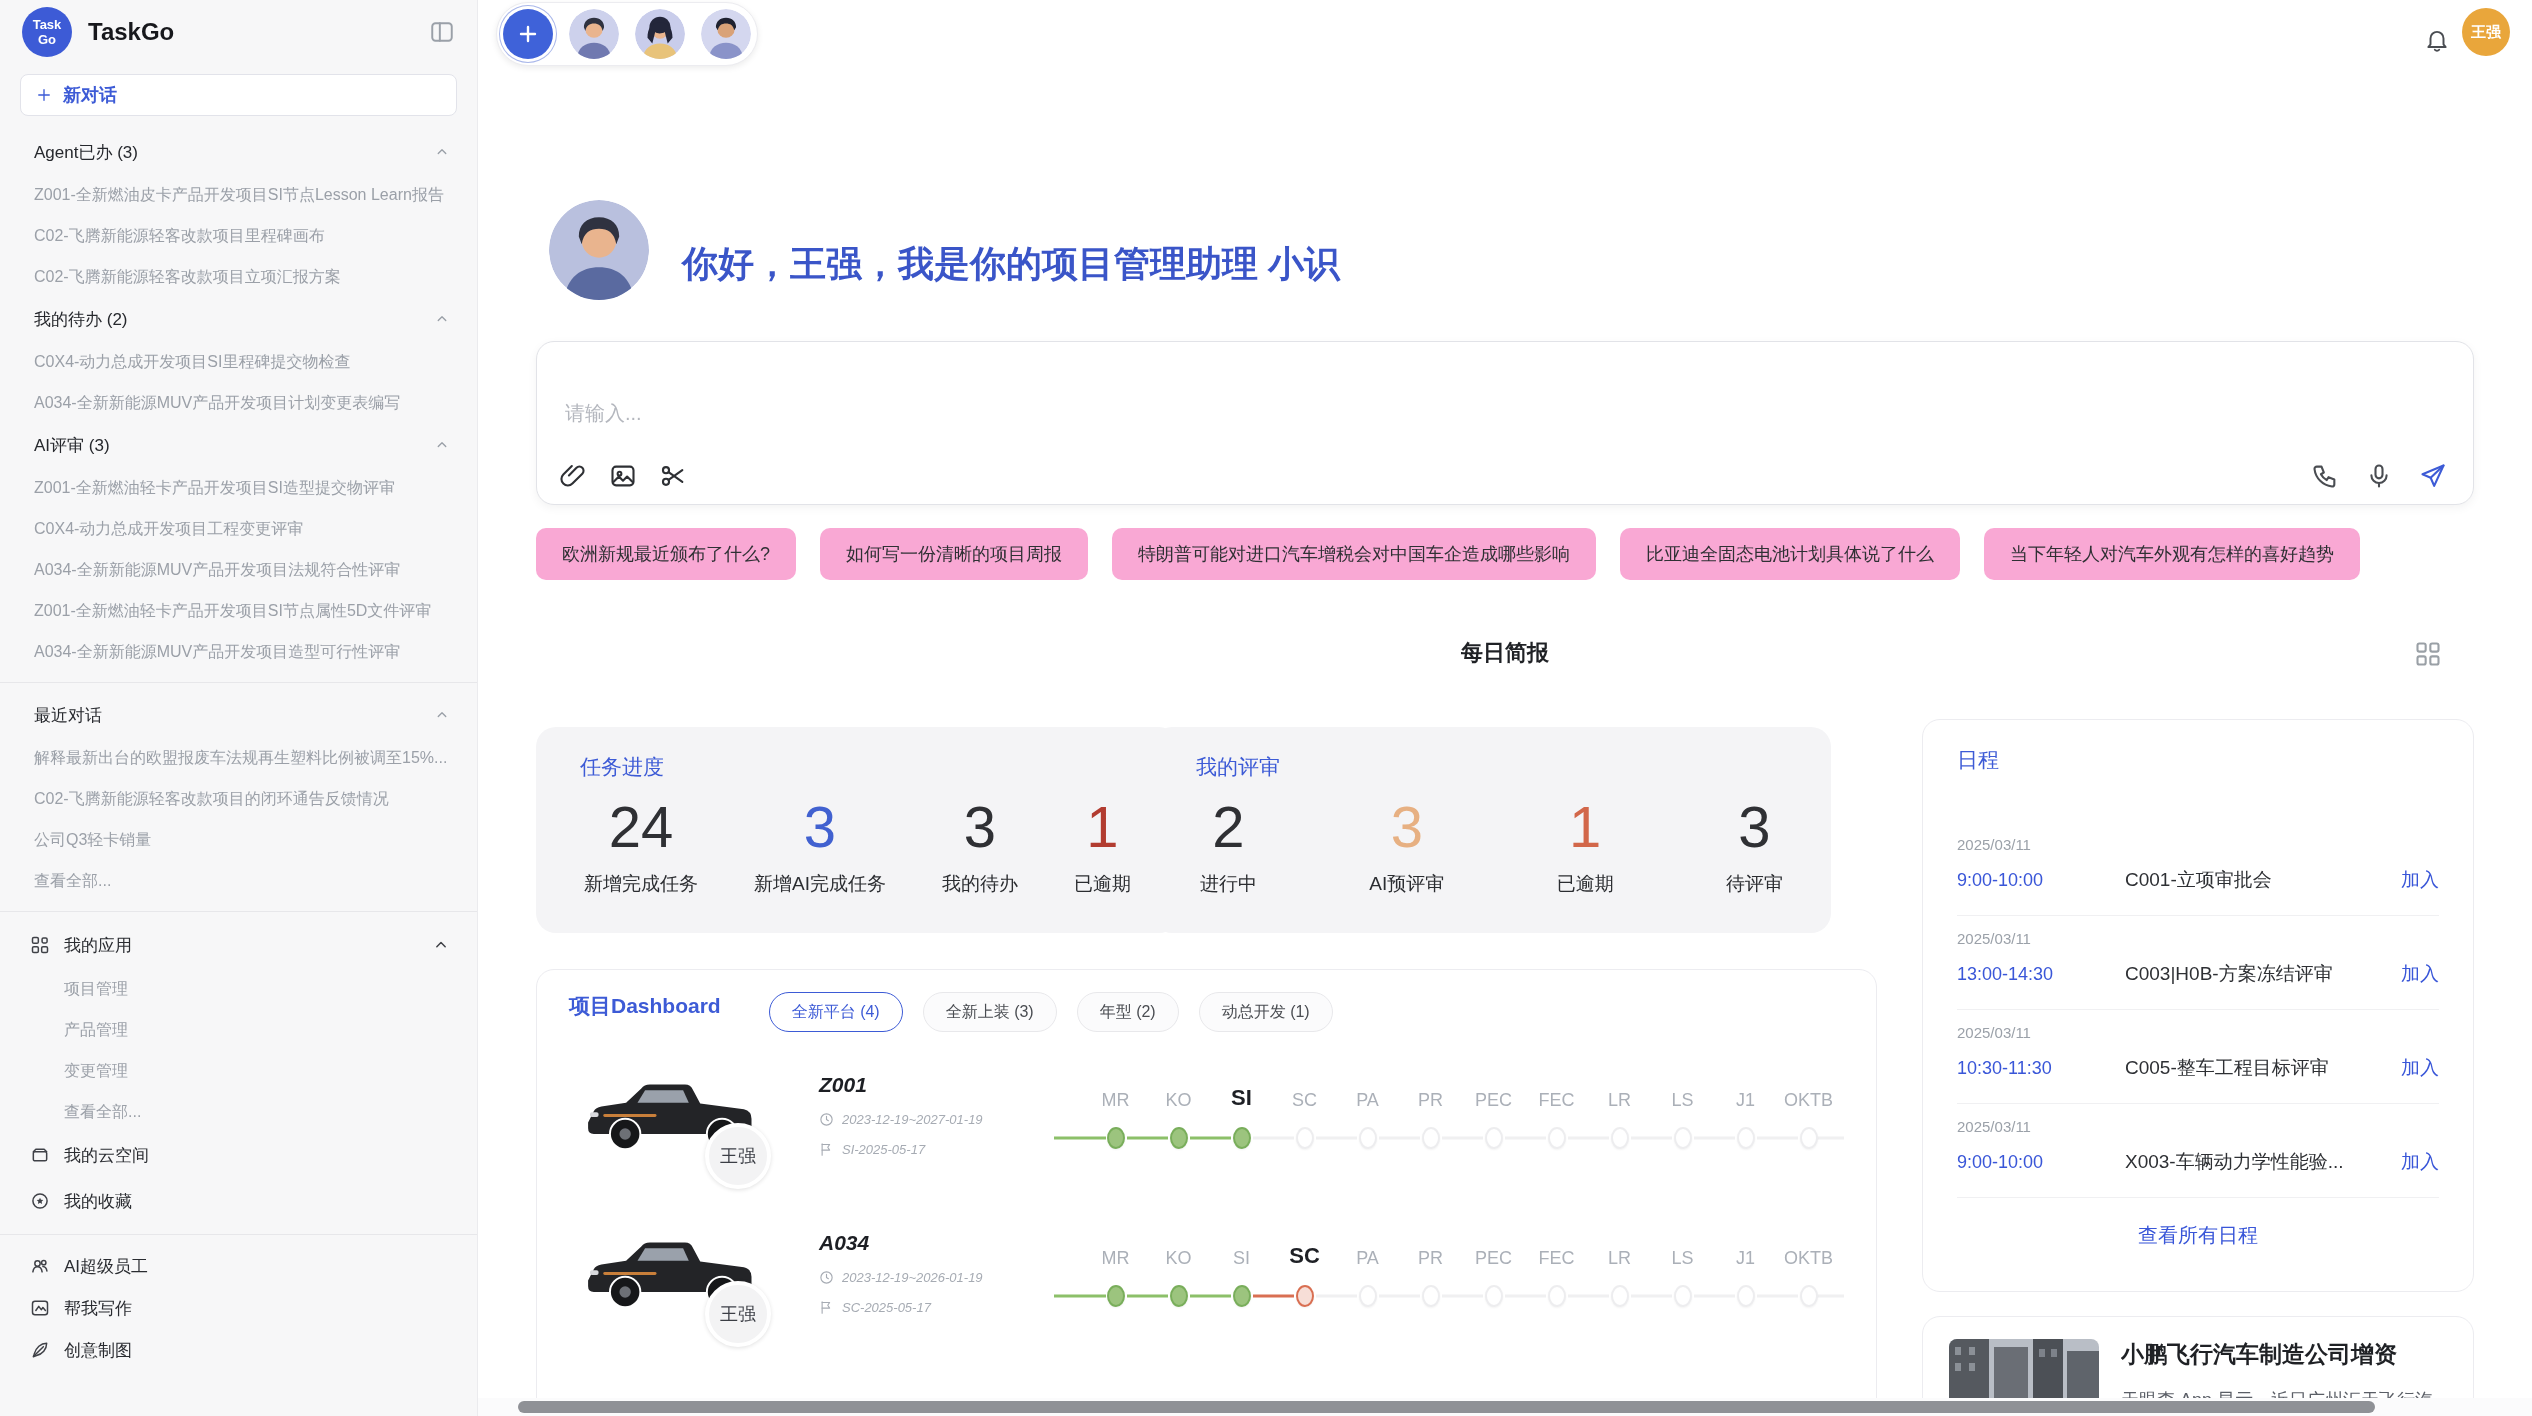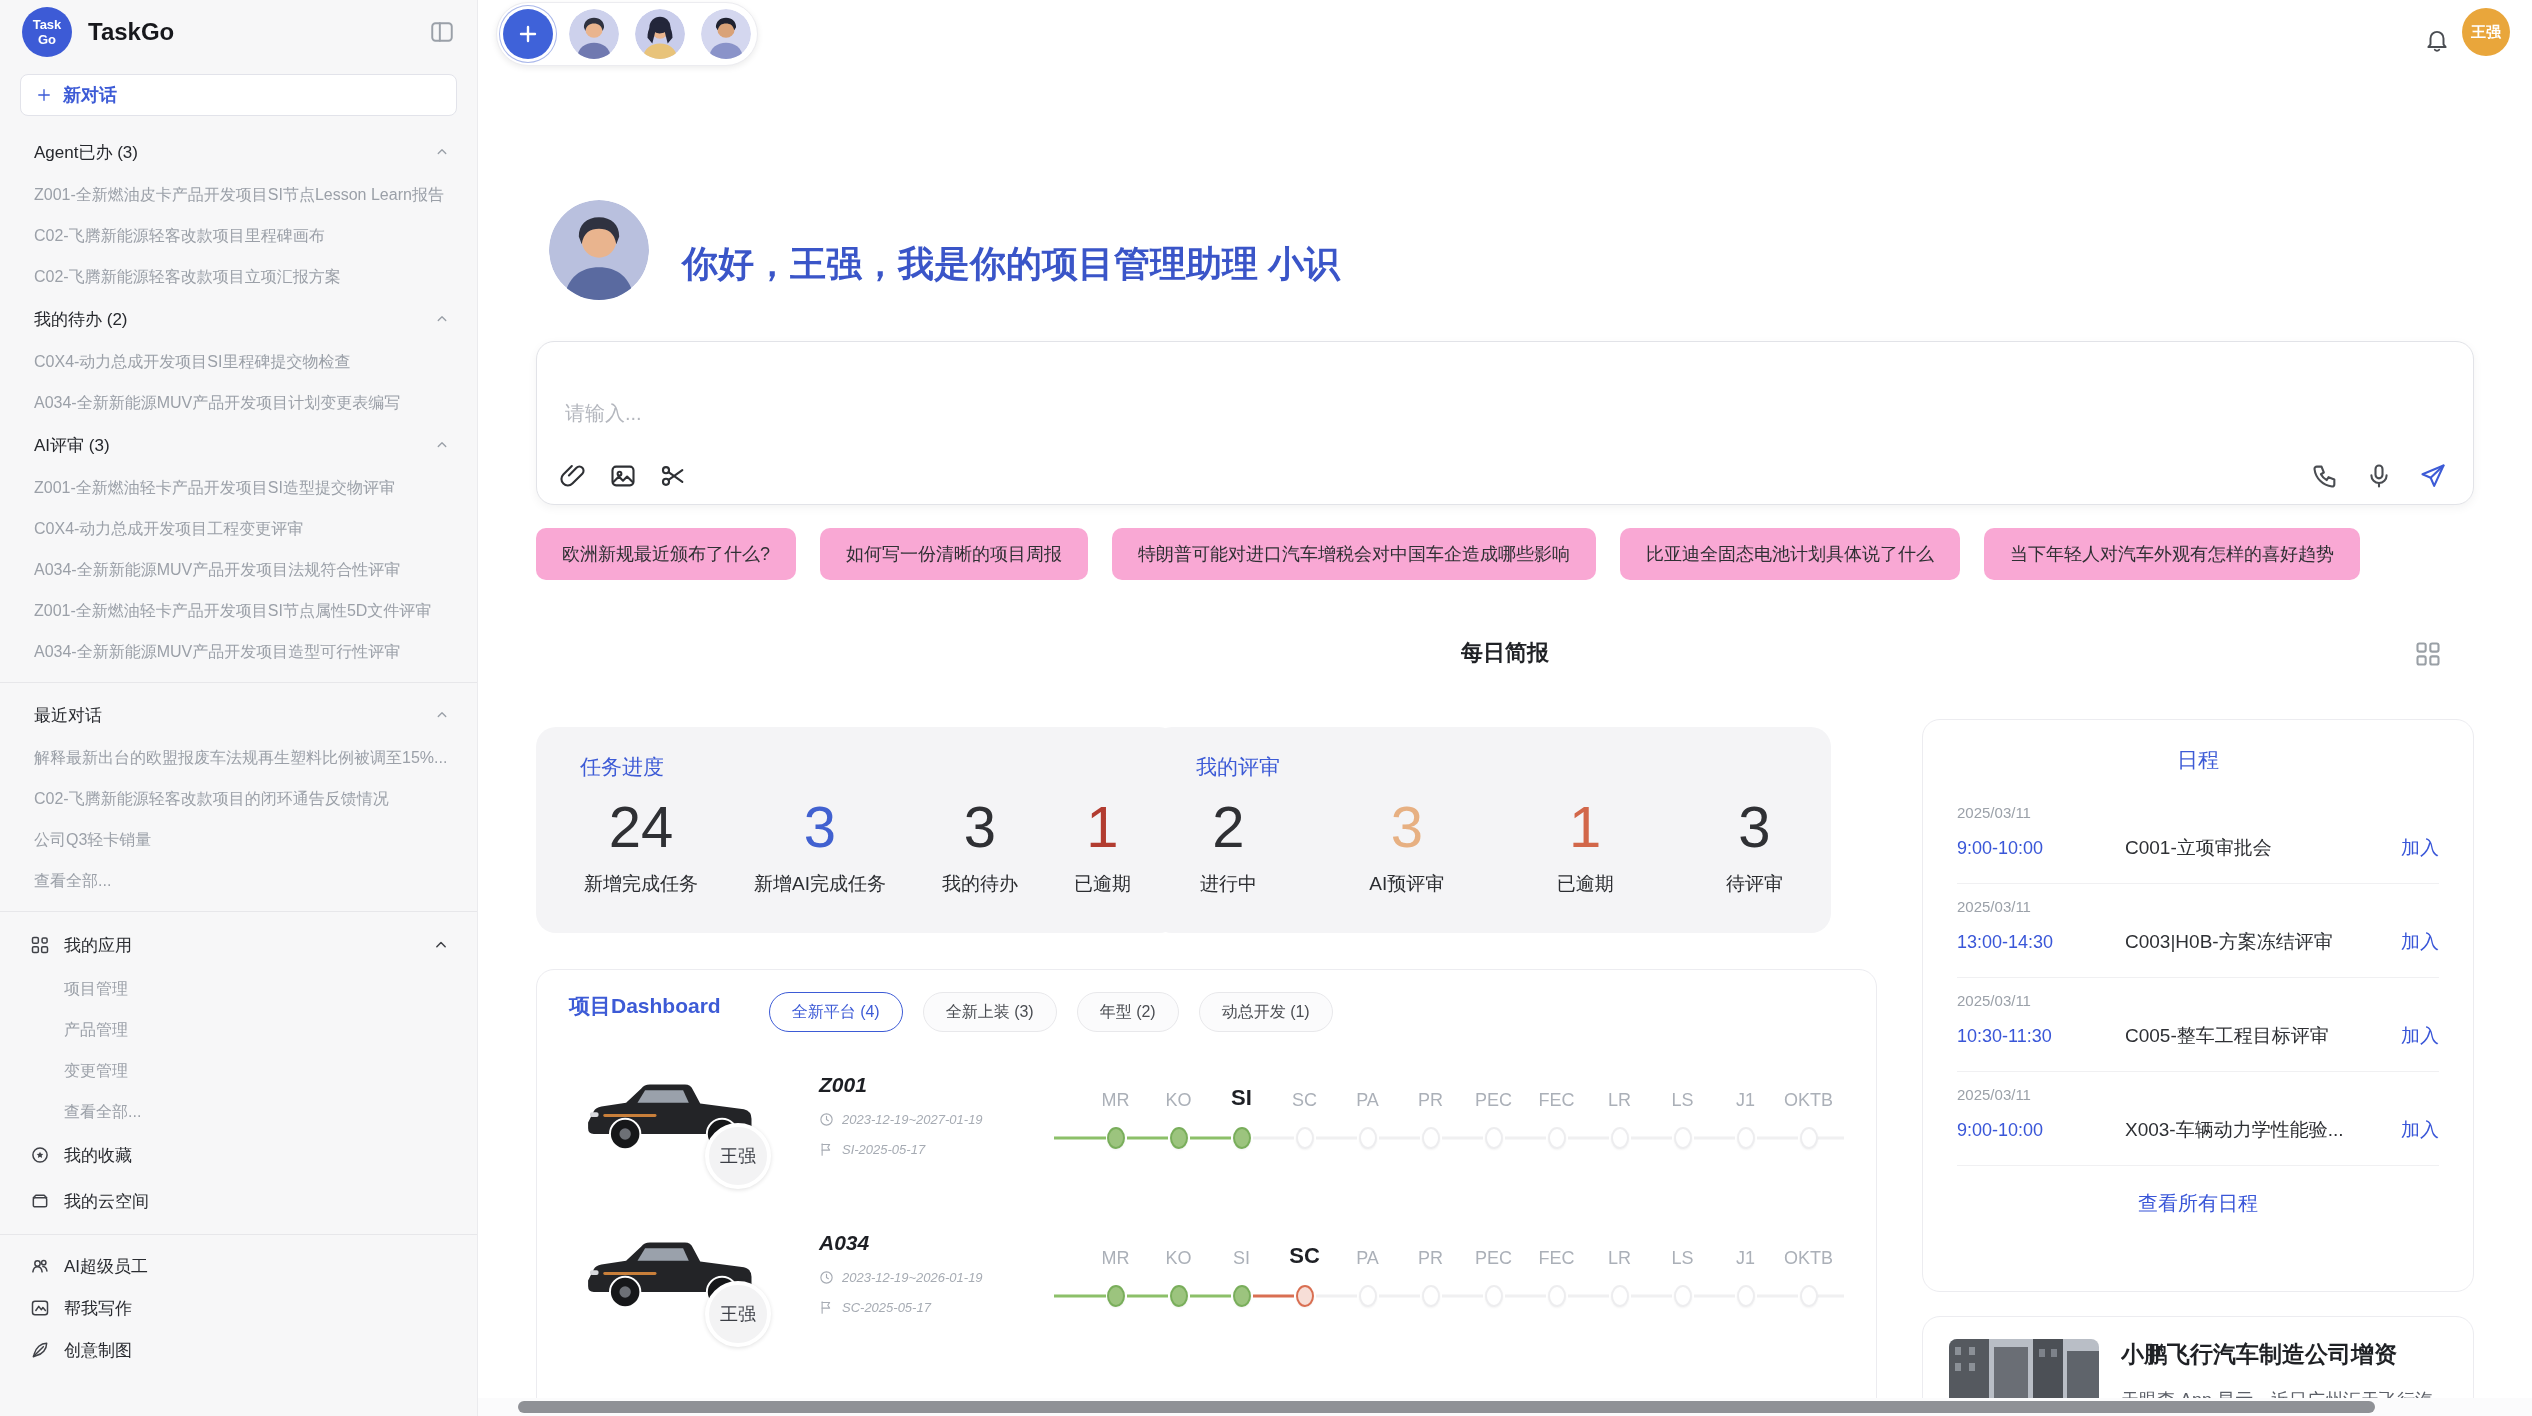--- a/index.html
+++ b/index.html
@@ -125,21 +125,21 @@
   .conn { position:absolute; top:50%; transform:translateY(-50%); height:3px;
           left:calc(-50% + 11px); width:calc(100% - 22px); }
   .stub { position:absolute; top:50%; transform:translateY(-50%); height:3px; }
   .stub-l { left:-30px; width:52px; }
   .stub-r { right:-4px; width:30px; }
   .c-green { background:#8cc069; } .c-red { background:#d96f52; } .c-gray { background:#f0f0f1; }
 
   
   .schedule { position:absolute; left:1922px; top:719px; width:552px; height:573px;
               background:#fff; border:1px solid #ececf0; border-radius:18px; padding:26px 34px 0; }
-  .sch-title { text-align:center; font-size:21px; color:#3d5bd6; margin-bottom:16px; }
+  .sch-title { text-align:left; font-size:21px; color:#3d5bd6; margin-bottom:48px; }
   .sch-item { padding:14px 0 22px; border-bottom:1px solid #f0f0f2; }
   .sch-item:last-of-type { border-bottom:none; }
   .sch-date { font-size:15px; color:#9ba1a9; }
   .sch-row { display:flex; align-items:center; margin-top:14px; }
   .sch-time { width:168px; font-size:18px; font-weight:500; color:#3956d8; flex:none; }
   .sch-name { flex:1; font-size:19px; color:#2e3034; white-space:nowrap; overflow:hidden; }
   .sch-join { font-size:19px; color:#3956d8; cursor:pointer; }
   .sch-footer { text-align:center; margin-top:24px; font-size:20px; color:#3956d8; cursor:pointer; }
 
   
@@ -241,31 +241,31 @@
         <polyline points="7 14 12 9 17 14"></polyline>
       </svg>
   </div>
   <div class="sb-subitem">项目管理</div>
   <div class="sb-subitem">产品管理</div>
   <div class="sb-subitem">变更管理</div>
   <div class="sb-subitem">查看全部...</div>
 
   <div class="sb-app">
     <svg class="ico" viewBox="0 0 24 24">
+        <path d="M4 8l3-3h10l3 3"></path>
+        <rect x="4" y="8" width="16" height="11" rx="2"></rect>
+      </svg>
+    <span>我的云空间</span>
+  </div>
+  <div class="sb-app">
+    <svg class="ico" viewBox="0 0 24 24">
         <circle cx="12" cy="12" r="8.5"></circle>
         <path d="M12 8l1.2 2.5 2.8.3-2 1.9.5 2.8-2.5-1.4-2.5 1.4.5-2.8-2-1.9 2.8-.3z" fill="currentColor" stroke="none"></path>
       </svg>
     <span>我的收藏</span>
-  </div>
-  <div class="sb-app">
-    <svg class="ico" viewBox="0 0 24 24">
-        <path d="M4 8l3-3h10l3 3"></path>
-        <rect x="4" y="8" width="16" height="11" rx="2"></rect>
-      </svg>
-    <span>我的云空间</span>
   </div>
 
   <div class="sb-divider"></div>
 
   <div class="sb-app tool">
     <svg class="ico" viewBox="0 0 24 24">
         <circle cx="9" cy="9" r="3.2"></circle>
         <path d="M3.5 19c.5-4 2.8-6 5.5-6s5 2 5.5 6"></path>
         <circle cx="16.5" cy="8" r="2.6"></circle>
         <path d="M15.5 12.6c2.4.2 4.3 2 4.8 5.4"></path>

